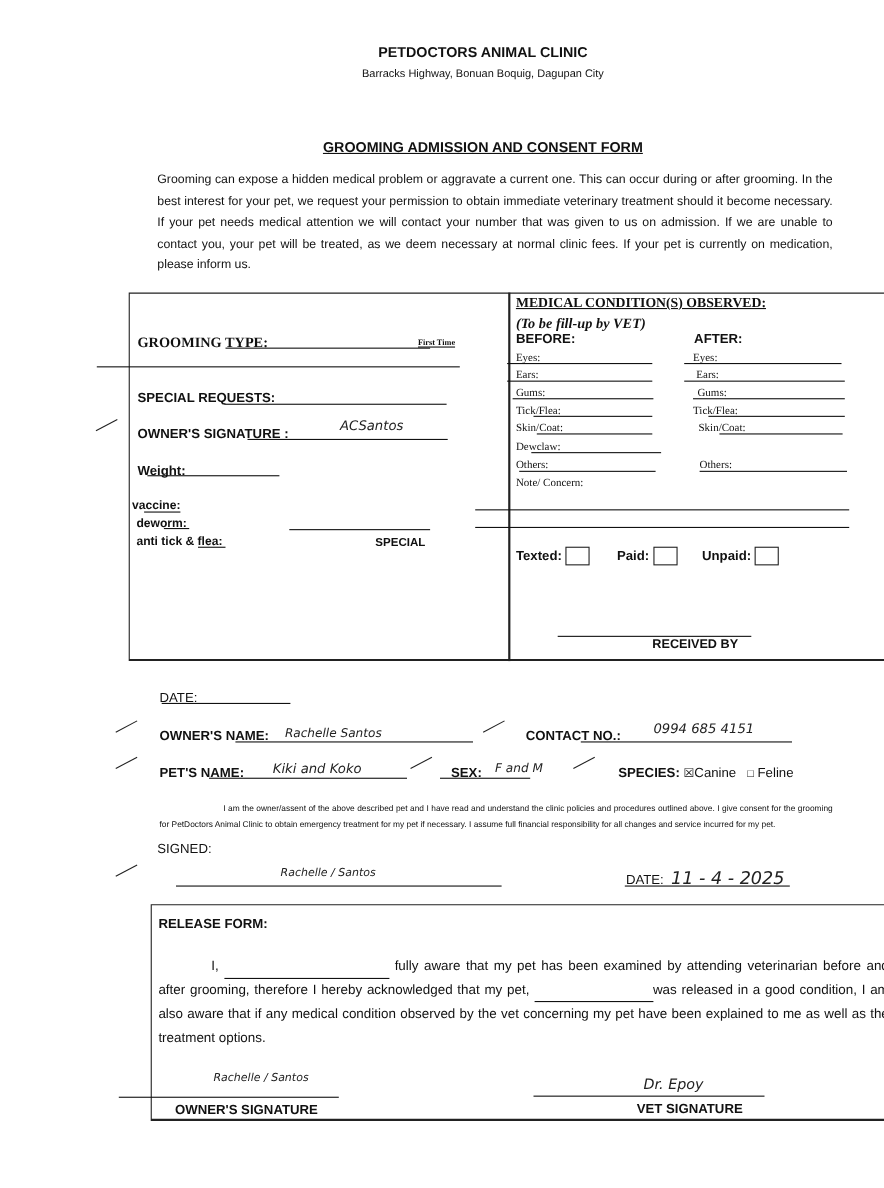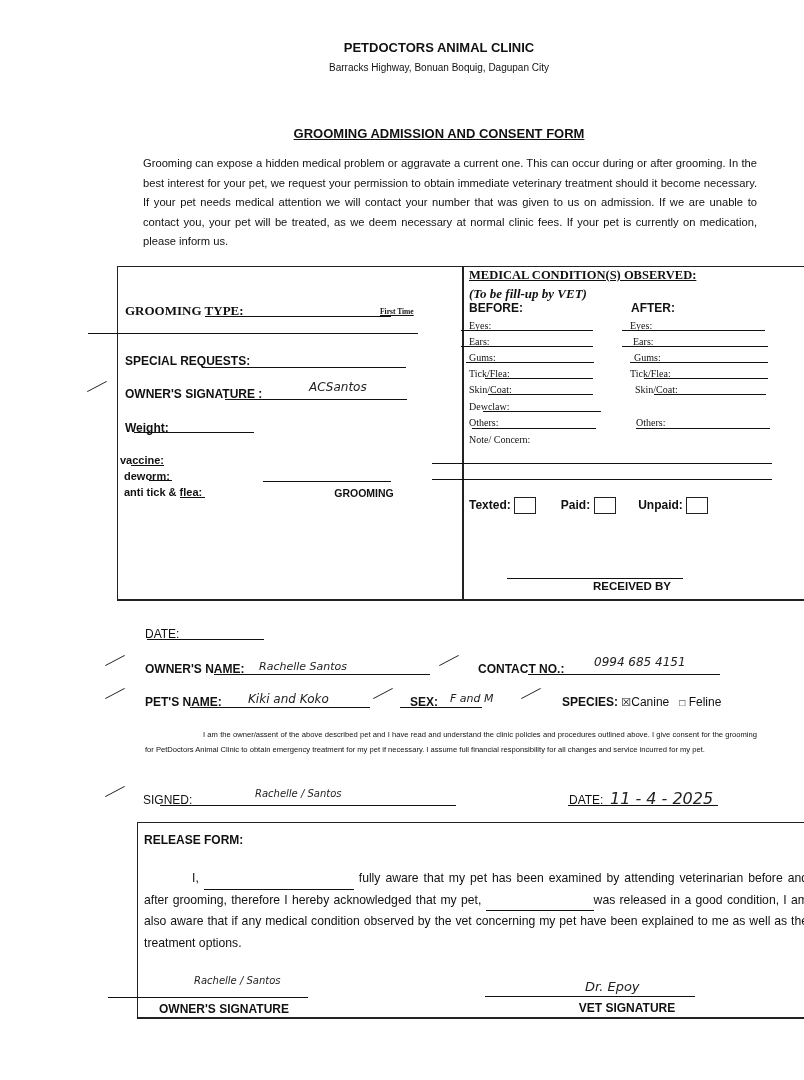--- a/index.html
+++ b/index.html
@@ -55,21 +55,21 @@
 <div class="line" style="left:134px;top:432px;width:120px;"></div>
 
 <div class="abs" style="left:83px;top:454px;font-size:11px;font-weight:bold;">vaccine:</div>
 <div class="line" style="left:131px;top:465px;width:33px;"></div>
 <div class="abs" style="left:87px;top:470px;font-size:11px;font-weight:bold;">deworm:</div>
 <div class="line" style="left:149px;top:480px;width:23px;"></div>
 <div class="abs" style="left:87px;top:486px;font-size:11px;font-weight:bold;">anti tick &amp; flea:</div>
 <div class="line" style="left:180px;top:497px;width:25px;"></div>
 
 <div class="line" style="left:263px;top:481px;width:128px;"></div>
-<div class="abs" style="left:263px;width:128px;top:487px;font-size:10.5px;font-weight:bold;text-align:center;">GROOMING</div>
+<div class="abs" style="left:263px;width:128px;top:487px;font-size:10.5px;font-weight:bold;text-align:center;">SPECIAL</div>
 
 <div class="abs serif" style="left:432px;top:268px;font-size:12.5px;font-weight:bold;text-decoration:underline;">MEDICAL CONDITION(S) OBSERVED:</div>
 <div class="abs serif" style="left:432px;top:286px;font-size:13px;font-weight:bold;font-style:italic;">(To be fill-up by VET)</div>
 <div class="abs" style="left:432px;top:301px;font-size:12px;font-weight:bold;">BEFORE:</div>
 <div class="abs" style="left:594px;top:301px;font-size:12px;font-weight:bold;">AFTER:</div>
 
 <div class="abs medlbl" style="left:432px;top:320px;">Eyes:</div>
 <div class="line" style="left:461px;top:330px;width:132px;"></div>
 <div class="abs medlbl" style="left:593px;top:320px;">Eyes:</div>
 <div class="line" style="left:622px;top:330px;width:143px;"></div>
@@ -147,21 +147,21 @@
 <div class="abs" style="left:525px;top:695px;font-size:12px;white-space:nowrap;">
   <span style="font-weight:bold;">SPECIES:</span>
   <span style="font-size:11px;">☒</span><span>Canine</span>
   &nbsp;&nbsp;<span style="font-size:10px;">□</span>
   <span>Feline</span>
 </div>
 
 <div class="abs consent" style="text-indent:58px;">I am the owner/assent of the above described pet and I have read and understand the clinic policies and procedures outlined above. I give consent for the grooming for PetDoctors Animal Clinic to obtain emergency treatment for my pet if necessary. I assume full financial responsibility for all changes and service incurred for my pet.</div>
 
 <div class="tick" style="left:104px;top:791px;"></div>
-<div class="abs" style="left:106px;top:793px;font-size:12px;">SIGNED:</div>
+<div class="abs" style="left:106px;top:764px;font-size:12px;">SIGNED:</div>
 <div class="line" style="left:160px;top:805px;width:296px;"></div>
 <div class="abs hand" style="left:218px;top:788px;font-size:10px;">Rachelle / Santos</div>
 
 <div class="abs" style="left:532px;top:793px;font-size:12px;">DATE:</div>
 <div class="line" style="left:568px;top:805px;width:150px;"></div>
 <div class="abs hand" style="left:573px;top:789px;font-size:16px;">11 - 4 - 2025</div>
 
 <div class="abs relbox"></div>
 <div class="abs" style="left:107px;top:833px;font-size:12px;font-weight:bold;">RELEASE FORM:</div>
 <div class="abs reltext">

